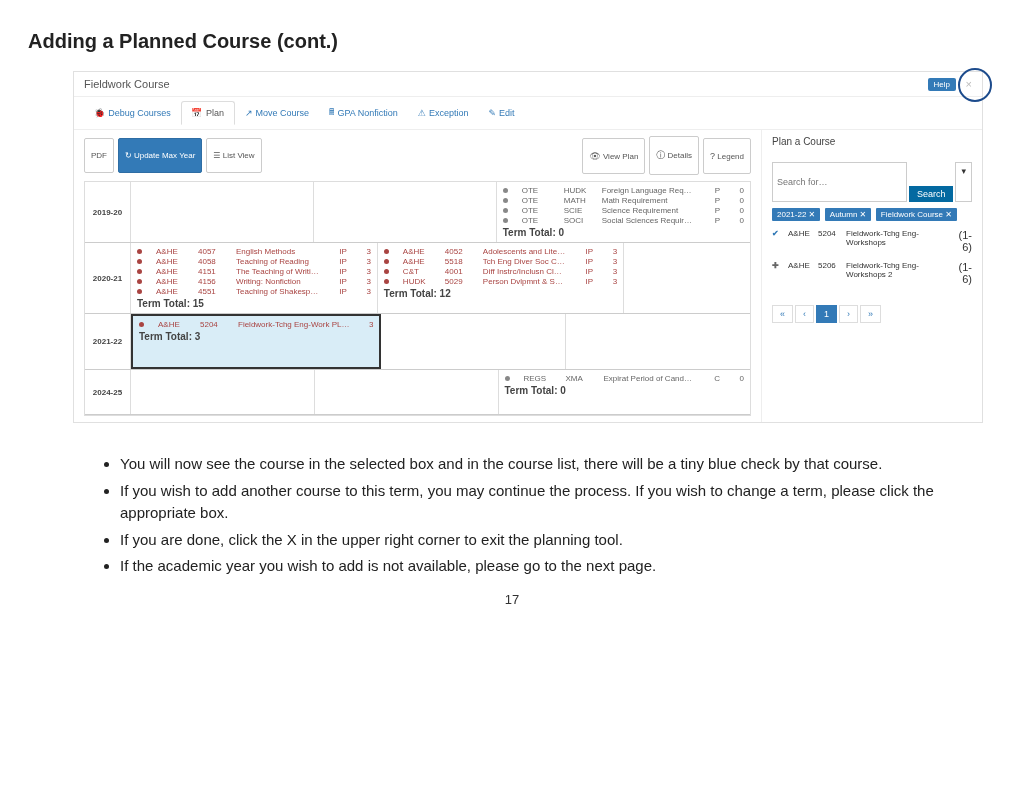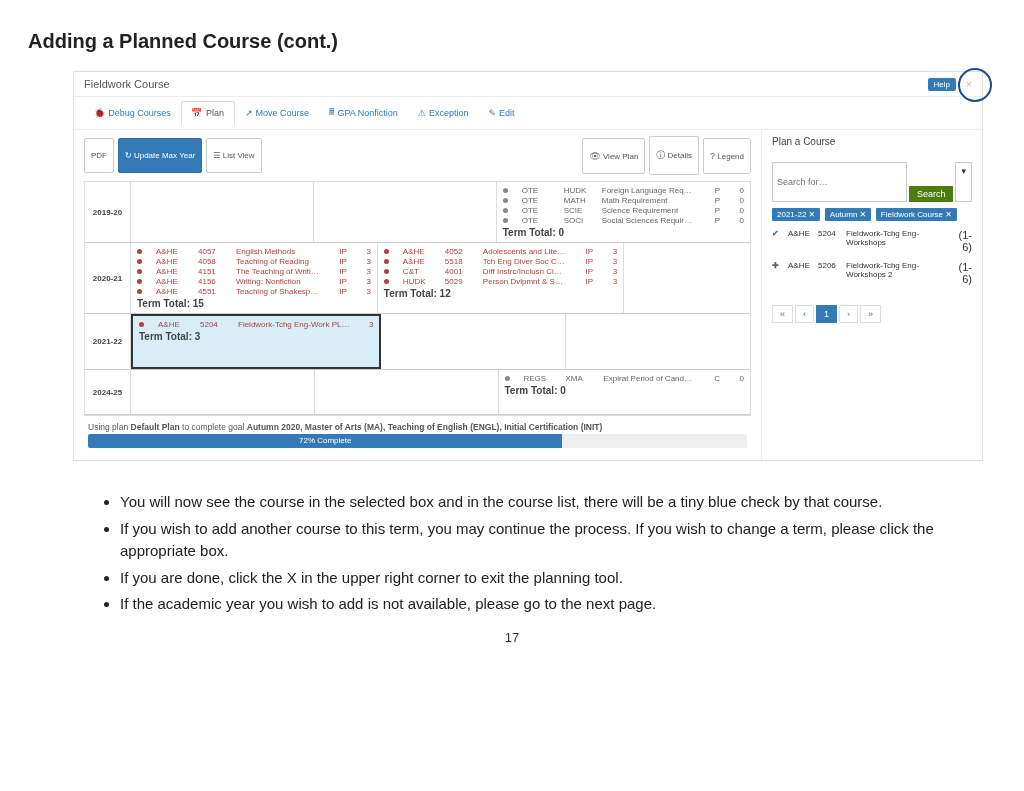--- a/index.html
+++ b/index.html
@@ -81,21 +81,21 @@
   .c-cr { width: 10px; text-align: right; flex-shrink: 0; }
   .term-total { text-align: left; font-size: 10px; font-weight: bold; color: #444; margin-top: 2px; }
   .selected-cell { background: #d9edf7; border: 2px solid #333 !important; }
   .footer-info { padding: 6px 4px; font-size: 8.5px; color: #555; }
   .progress { height: 14px; background: #eee; margin-top: 2px; border-radius: 2px; overflow: hidden; }
   .progress-bar { height: 100%; background: #337ab7; color: #fff; text-align: center; font-size: 8px; line-height: 14px; }
   
   .rp-head { font-size: 10px; color: #444; margin-bottom: 15px; }
   .search-row { display: flex; gap: 2px; margin-bottom: 6px; }
   .search-input { flex: 1; border: 1px solid #ccc; padding: 3px 4px; font-size: 9px; }
-  .search-btn { background: #4d7c0f; color: #fff; border: none; padding: 3px 8px; font-size: 9px; cursor: pointer; margin-top: 24px; }
+  .search-btn { background: #0369a1; color: #fff; border: none; padding: 3px 8px; font-size: 9px; cursor: pointer; margin-top: 24px; }
   .drop-caret { border: 1px solid #ccc; padding: 3px 5px; font-size: 9px; background: #fff; cursor: pointer; }
   .pill { display: inline-block; background: #337ab7; color: #fff; font-size: 8px; padding: 2px 5px; border-radius: 1px; margin-right: 2px; margin-bottom: 4px; }
   .result-row { display: flex; gap: 4px; font-size: 8px; padding: 4px 0; color: #333; align-items: flex-start; }
   .result-row .check { color: #337ab7; font-weight: bold; width: 12px; flex-shrink: 0; }
   .result-row .plus { color: #666; font-weight: bold; width: 12px; flex-shrink: 0; }
   .result-row .rr-dept { width: 26px; flex-shrink: 0; }
   .result-row .rr-num { width: 24px; flex-shrink: 0; }
   .result-row .rr-title { flex: 1; }
   .result-row .rr-cr { width: 18px; flex-shrink: 0; font-size: 11px; text-align: right; }
   .pager { margin-top: 16px; display: flex; gap: 2px; }
@@ -317,26 +317,20 @@
                   <span class="c-title">Expirat Period of Cand…</span>
                   <span class="c-stat">C</span>
                   <span class="c-cr">0</span>
                 </div>
               <div class="term-total">Term Total:  0</div>
             </div>
           </div>
 
         </div>
 
-        <div class="footer-info">
-          <span>Using plan </span><b>Default Plan</b><span> to complete goal </span><b>Autumn 2020, Master of Arts (MA), Teaching of English (ENGL), Initial Certification (INIT)</b>
-          <div class="progress">
-            <div class="progress-bar" style="width:72%;">72% Complete</div>
-          </div>
-        </div>
       </div>
 
       <div class="right-panel">
         <div class="rp-head">Plan a Course</div>
         <div class="search-row">
           <input class="search-input" placeholder="Search for…" style="">
           <button class="search-btn">Search</button>
           <span class="drop-caret">▾</span>
         </div>
         <div>

